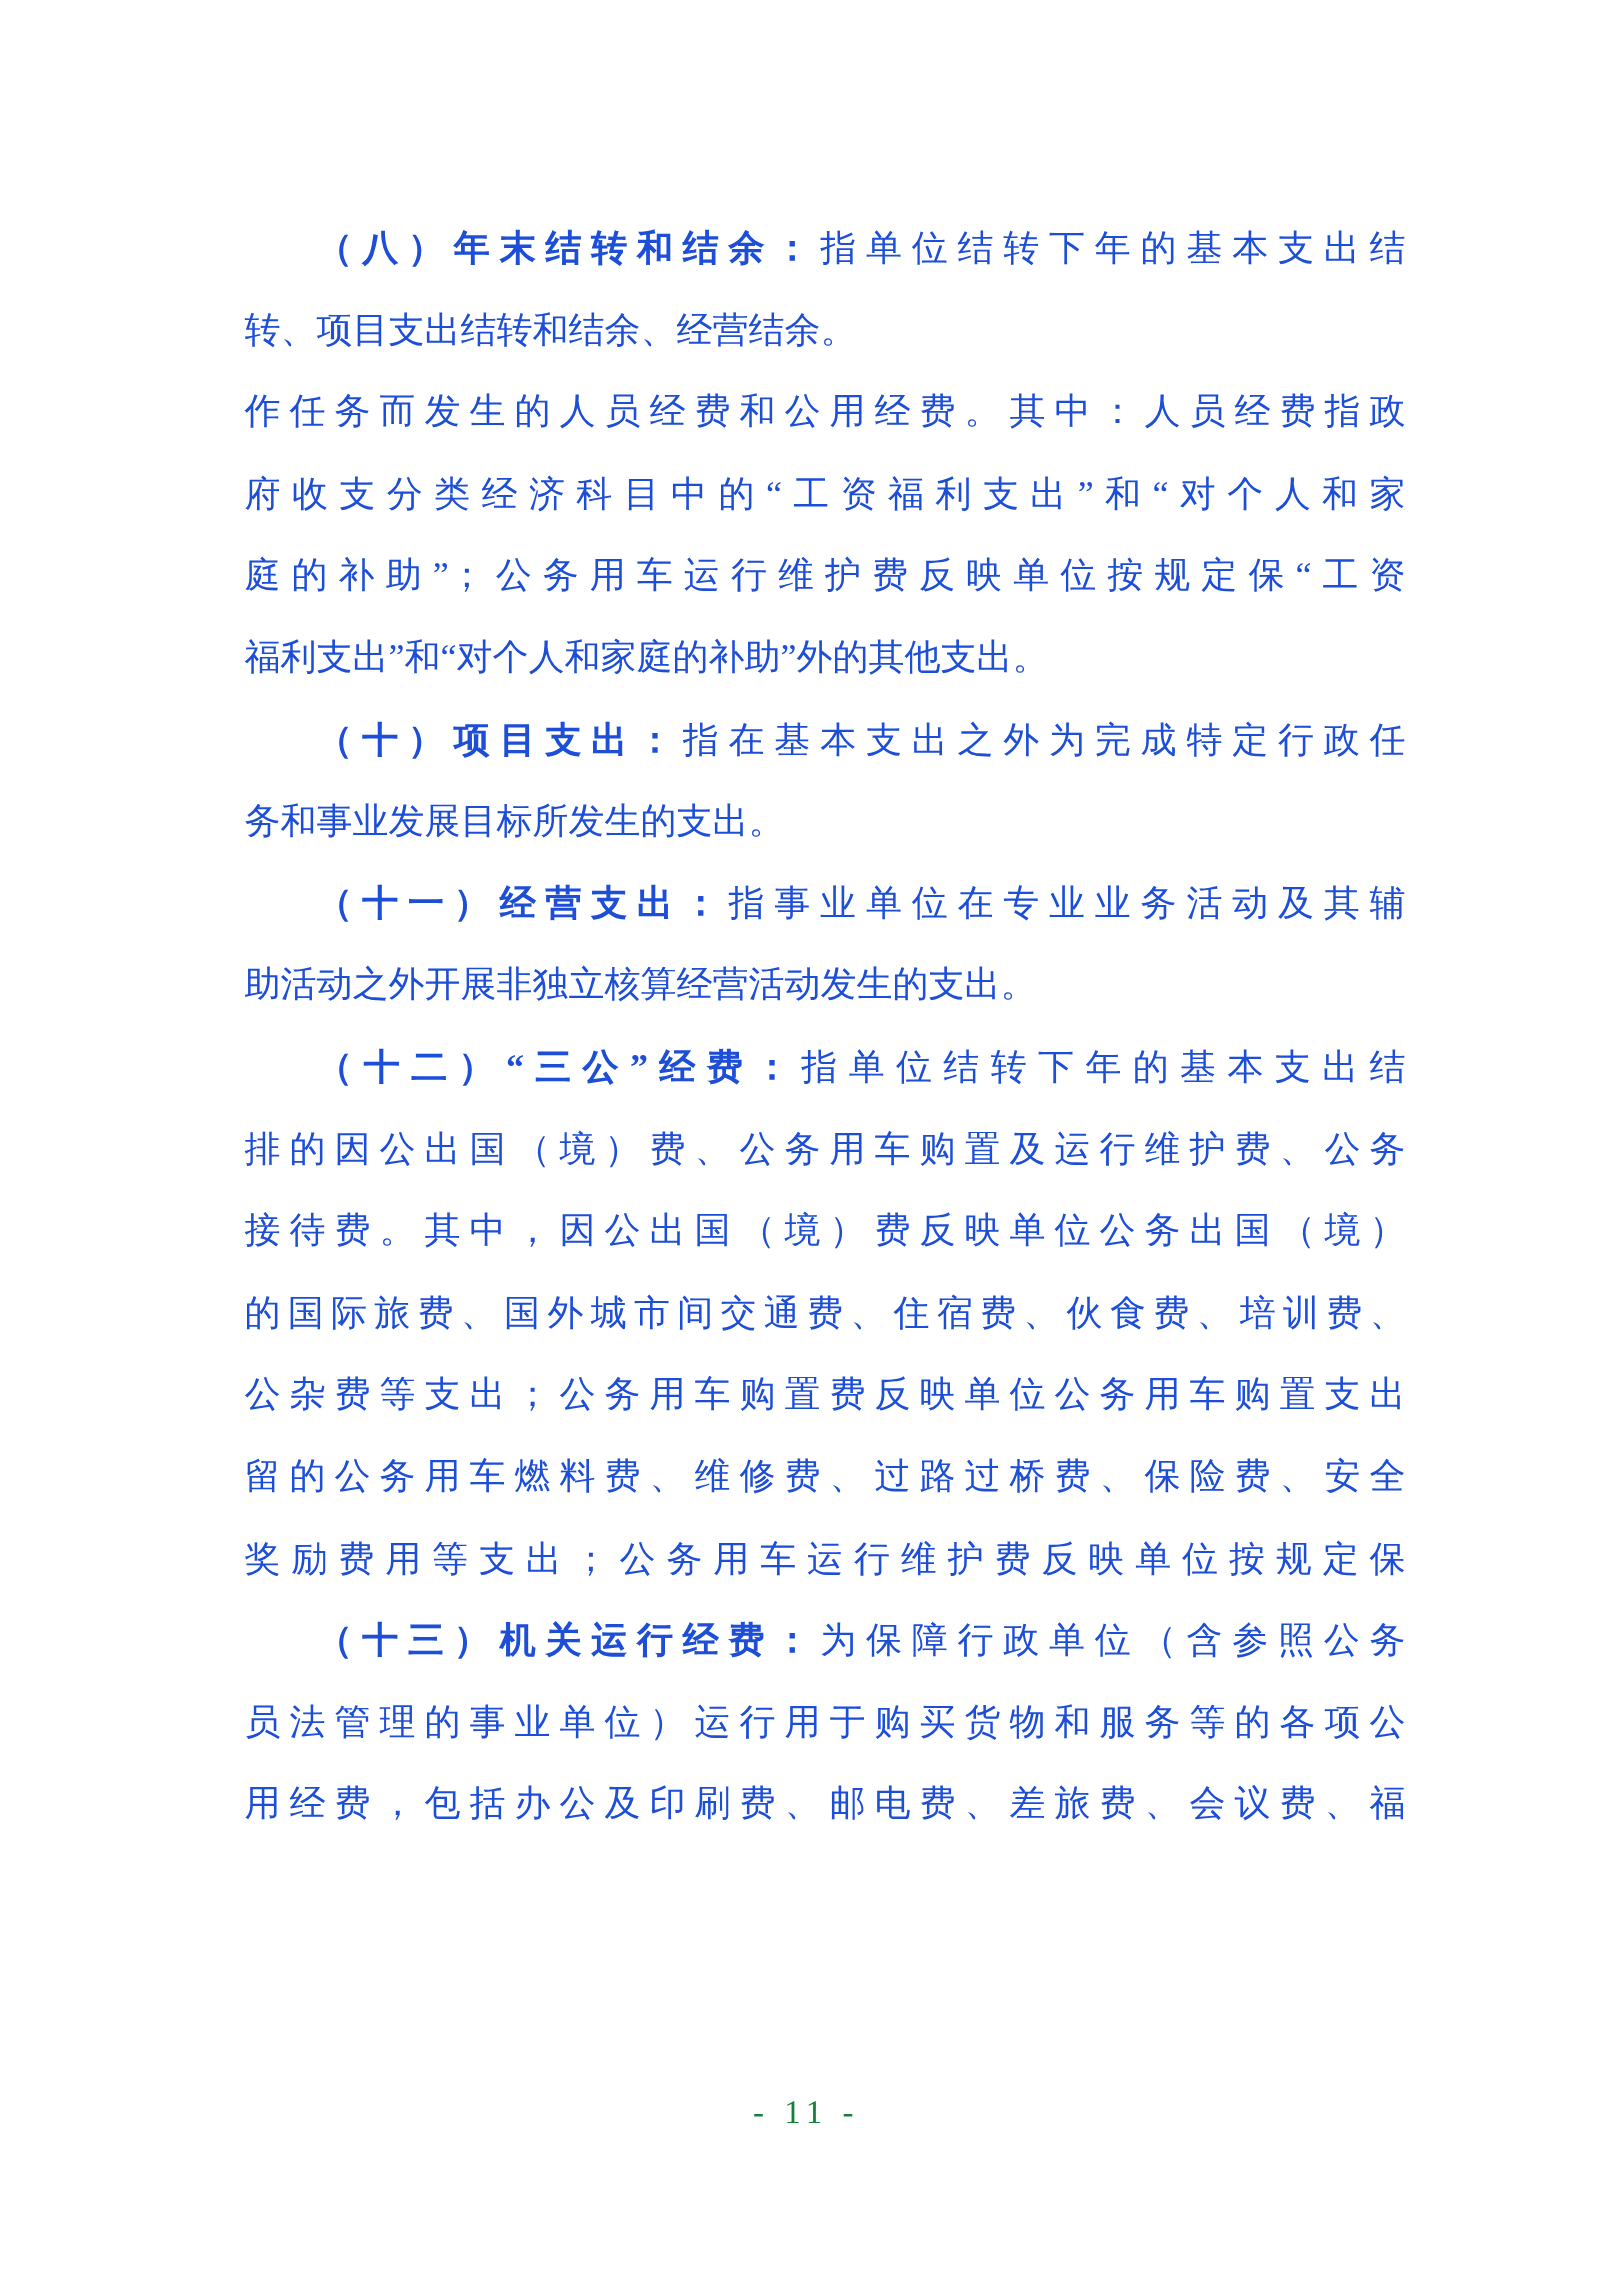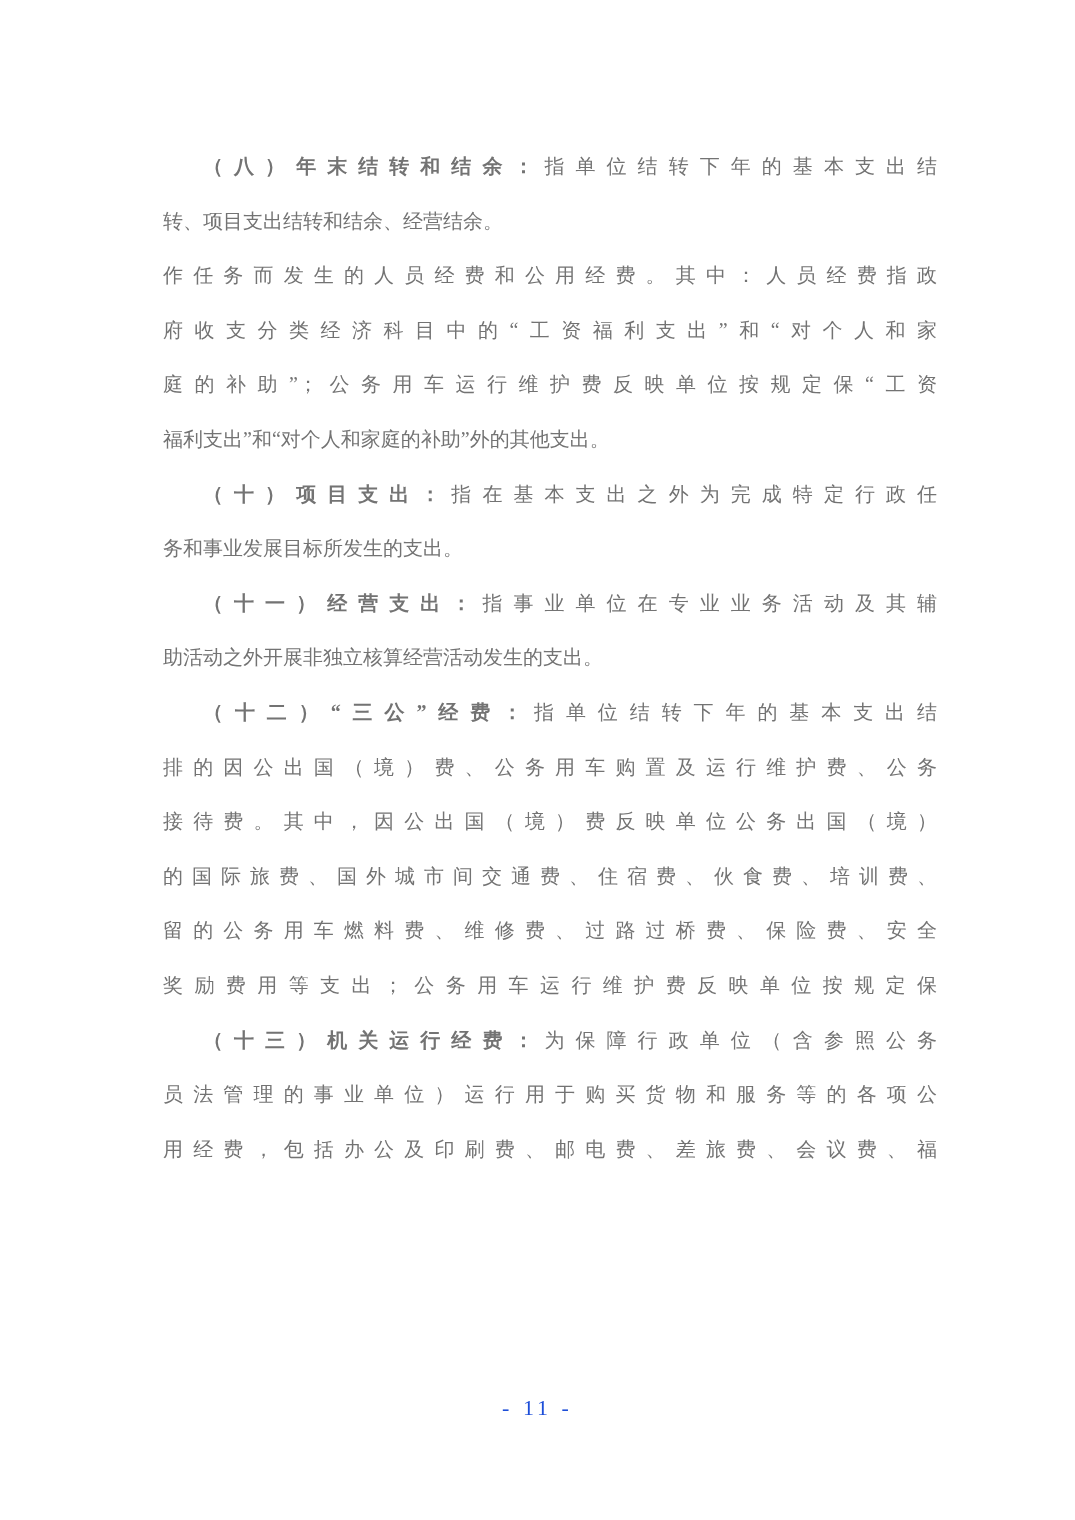--- a/index.html
+++ b/index.html
@@ -17,22 +17,22 @@
   }
   .doc-body {
     position: absolute;
     left: 163px;
     top: 139px;
     width: 774px;
   }
   .line {
     height: 54.6px;
     line-height: 54.6px;
-    font-size: 20px;
-    color: #737373;
+    font-size: 24px;
+    color: #1d4ed8;
     white-space: nowrap;
     text-align: left;
   }
   .line.just {
     white-space: normal;
     text-align: justify;
     text-align-last: justify;
   }
   .line.indent {
     text-indent: 2em;
@@ -42,21 +42,21 @@
   }
   .doc-footer {
     position: absolute;
     left: 0;
     top: 1395px;
     width: 1075px;
     text-align: center;
   }
   .page-num {
     font-size: 22px;
-    color: #1d4ed8;
+    color: #15803d;
     letter-spacing: 4px;
   }
 </style>
 </head>
 <body>
 
 <div class="doc-page">
   <div class="doc-body">
       <div class="line indent just"><span class="seg bold">（八）年末结转和结余：</span><span class="seg">指单位结转下年的基本支出结</span></div>
       <div class="line"><span class="seg">转、项目支出结转和结余、经营结余。</span></div>
@@ -65,20 +65,21 @@
       <div class="line just"><span class="seg">庭的补助”；公务用车运行维护费反映单位按规定保“工资</span></div>
       <div class="line"><span class="seg">福利支出”和“对个人和家庭的补助”外的其他支出。</span></div>
       <div class="line indent just"><span class="seg bold">（十）项目支出：</span><span class="seg">指在基本支出之外为完成特定行政任</span></div>
       <div class="line"><span class="seg">务和事业发展目标所发生的支出。</span></div>
       <div class="line indent just"><span class="seg bold">（十一）经营支出：</span><span class="seg">指事业单位在专业业务活动及其辅</span></div>
       <div class="line"><span class="seg">助活动之外开展非独立核算经营活动发生的支出。</span></div>
       <div class="line indent just"><span class="seg bold">（十二）“三公”经费：</span><span class="seg">指单位结转下年的基本支出结</span></div>
       <div class="line just"><span class="seg">排的因公出国（境）费、公务用车购置及运行维护费、公务</span></div>
       <div class="line just"><span class="seg">接待费。其中，因公出国（境）费反映单位公务出国（境）</span></div>
       <div class="line just"><span class="seg">的国际旅费、国外城市间交通费、住宿费、伙食费、培训费、</span></div>
+      <div class="line just"><span class="seg">公杂费等支出；公务用车购置费反映单位公务用车购置支出</span></div>
       <div class="line just"><span class="seg">留的公务用车燃料费、维修费、过路过桥费、保险费、安全</span></div>
       <div class="line just"><span class="seg">奖励费用等支出；公务用车运行维护费反映单位按规定保</span></div>
       <div class="line indent just"><span class="seg bold">（十三）机关运行经费：</span><span class="seg">为保障行政单位（含参照公务</span></div>
       <div class="line just"><span class="seg">员法管理的事业单位）运行用于购买货物和服务等的各项公</span></div>
       <div class="line just"><span class="seg">用经费，包括办公及印刷费、邮电费、差旅费、会议费、福</span></div>
     </div>
   <div class="doc-footer">
     <span class="page-num">- 11 -</span>
   </div>
 </div>

